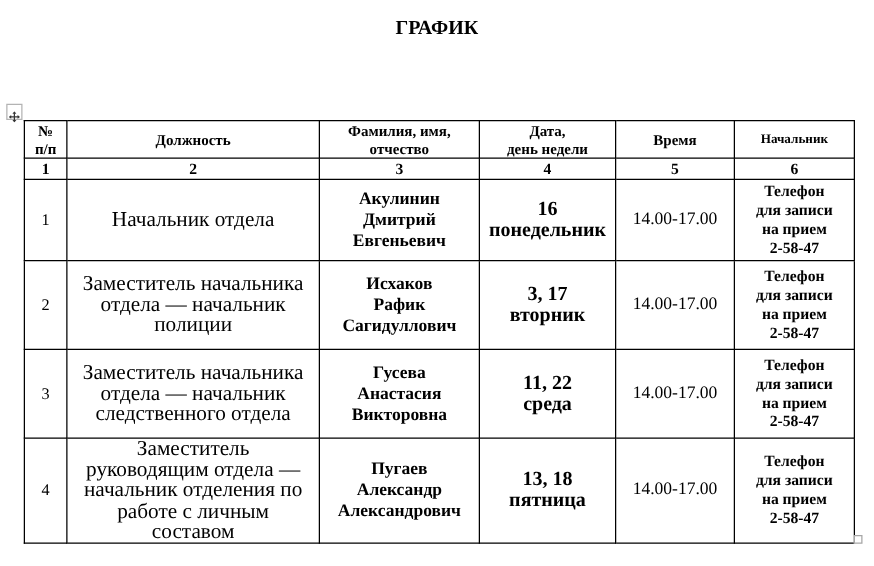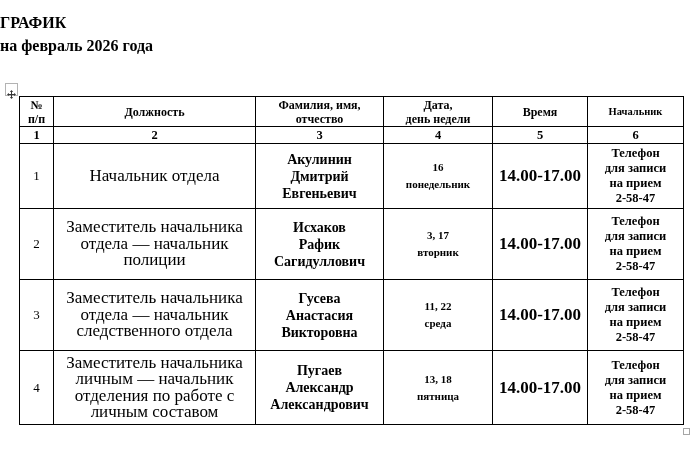--- a/index.html
+++ b/index.html
@@ -10,20 +10,21 @@
     background: #ffffff;
     font-family: "Liberation Serif", serif;
     color: #000000;
     overflow: hidden;
   }
   .title {
     position: absolute;
     top: 11px;
     left: 0;
     width: 699px;
+    text-align: center;
     font-weight: bold;
     font-size: 16px;
     line-height: 23px;
     white-space: nowrap;
   }
   .move-handle {
     position: absolute;
     left: 5px;
     top: 83px;
     width: 13px;
@@ -59,43 +60,42 @@
   tr.hrow th.h-note { font-size: 10.5px; }
   tr.nrow { height: 17px; }
   tr.nrow td { font-weight: bold; font-size: 12.5px; line-height: 14px; }
   tr.r1 { height: 65px; }
   tr.r2 { height: 71px; }
   tr.r3 { height: 71px; }
   tr.r4 { height: 74px; }
   .sched td.c-num  { font-size: 13px; }
   .sched td.c-pos  { font-size: 17px; line-height: 16.5px; padding: 0 6px; }
   .sched td.c-name { font-weight: bold; font-size: 14px; line-height: 17px; }
-  .sched td.c-date { font-weight: bold; font-size: 11px; line-height: 17px; }
-  .sched td.c-time { font-weight: bold; font-size: 17px; }
+  .sched td.c-date { font-weight: bold; font-size: 16px; line-height: 17px; }
+  .sched td.c-time { font-weight: normal; font-size: 14px; }
   .sched td.c-note { font-size: 12.5px; line-height: 15px; font-weight: bold; }
   .resize-handle {
     position: absolute;
     left: 683px;
     top: 428px;
     width: 7px;
     height: 7px;
     box-sizing: border-box;
     border: 1px solid #a6a6a6;
     background: #ffffff;
     cursor: nwse-resize;
   }
 </style>
 </head>
 <body>
 
 <div class="page">
 
   <div class="title">
     <div>ГРАФИК</div>
-    <div>на февраль 2026 года</div>
   </div>
 
   <div class="move-handle" title="">
     <span class="mh-icon">
       <svg width="9" height="9" viewBox="0 0 12 12" xmlns="http://www.w3.org/2000/svg">
         <rect x="5.35" y="2" width="1.3" height="8" fill="#333333"></rect>
         <rect x="2" y="5.35" width="8" height="1.3" fill="#333333"></rect>
         <path d="M6 0 L3.9 2.6 H8.1 Z" fill="#333333"></path>
         <path d="M6 12 L3.9 9.4 H8.1 Z" fill="#333333"></path>
         <path d="M0 6 L2.6 3.9 V8.1 Z" fill="#333333"></path>
@@ -172,21 +172,21 @@
         <td class="c-date">11, 22
 среда</td>
         <td class="c-time">14.00-17.00</td>
         <td class="c-note">Телефон
 для записи
 на прием
 2-58-47</td>
       </tr>
       <tr class="r4">
         <td class="c-num">4</td>
-        <td class="c-pos">Заместитель начальника личным — начальник отделения по работе с личным составом</td>
+        <td class="c-pos">Заместитель руководящим отдела — начальник отделения по работе с личным составом</td>
         <td class="c-name">Пугаев
 Александр
 Александрович</td>
         <td class="c-date">13, 18
 пятница</td>
         <td class="c-time">14.00-17.00</td>
         <td class="c-note">Телефон
 для записи
 на прием
 2-58-47</td>

